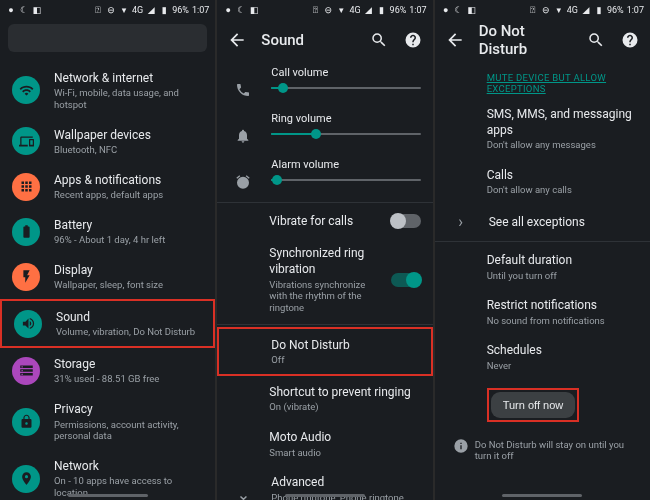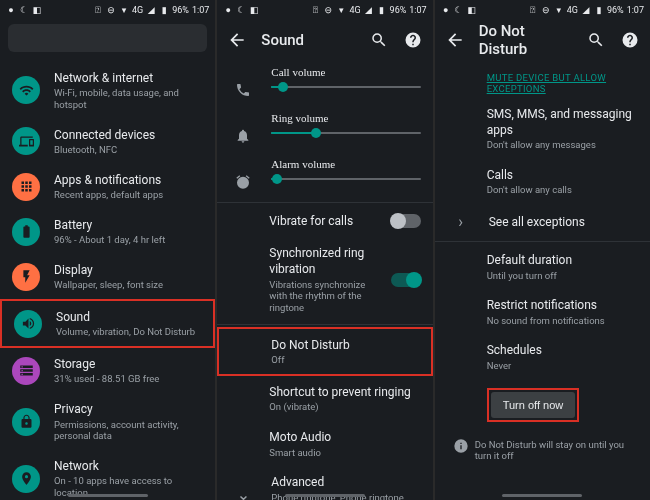--- a/index.html
+++ b/index.html
@@ -17,33 +17,33 @@
   .ico { width: 28px; height: 28px; border-radius: 50%; display: flex; align-items: center; justify-content: center; flex-shrink: 0; }
   .ico svg { width: 15px; height: 15px; }
   .txt { flex: 1; min-width: 0; }
   .pri { font-size: 12px; color: #e8eaed; line-height: 1.35; }
   .sec { font-size: 9.5px; color: #9aa0a6; line-height: 1.25; margin-top: 1px; }
   .hl { border: 2px solid #d93025; }
   .section-label { font-size: 9.5px; color: #009688; padding: 10px 14px 4px 52px; letter-spacing: .3px; text-decoration: underline; }
   .slider-row { padding: 4px 12px 10px; display: flex; align-items: flex-start; gap: 14px; }
   .slider-icn { width: 28px; display:flex; justify-content:center; color:#9aa0a6; padding-top:16px; }
   .slider-body { flex: 1; }
-  .slider-lbl { font-size: 11px; color: #e8eaed; margin-bottom: 8px; font-family: Liberation Serif, serif; }
+  .slider-lbl { font-size: 11px; color: #e8eaed; margin-bottom: 8px; }
   .slider-track { height: 2px; background: #5f6368; position: relative; border-radius: 2px; }
   .slider-fill { position: absolute; left: 0; top: 0; bottom: 0; background: #009688; border-radius: 2px; }
   .slider-thumb { position: absolute; top: 50%; width: 10px; height: 10px; background: #009688; border-radius: 50%; transform: translate(-50%, -50%); }
   .switch { width: 30px; height: 14px; border-radius: 7px; position: relative; flex-shrink:0; }
   .switch.off { background: #5f6368; }
   .switch.off::after { content:""; position:absolute; width:16px; height:16px; background:#bdc1c6; border-radius:50%; top:-1px; left:-1px; }
   .switch.on { background: rgba(0,150,136,.5); }
   .switch.on::after { content:""; position:absolute; width:16px; height:16px; background:#009688; border-radius:50%; top:-1px; right:-1px; }
   .divider { height:1px; background:#2e3237; margin: 2px 0; }
   .indent { padding-left: 52px !important; }
   .chev { width:28px; display:flex; justify-content:center; color:#9aa0a6; }
-  .btn { background:#3c4043; border:none; color:#e8eaed; font-size:11px; padding:7px 12px; border-radius:3px; cursor:pointer; }
+  .btn { background:#3c4043; border:none; color:#e8eaed; font-size:11px; padding:7px 12px; border-radius:9px; cursor:pointer; }
   .hl-btn { border:2px solid #d93025; padding:2px 2px 2px 2px; display:inline-block; }
   .homebar { position:absolute; bottom:3px; left:50%; transform:translateX(-50%); width:80px; height:3px; background:#5f6368; border-radius:2px; }
   .info-row { display:flex; padding:8px 12px; align-items:flex-start;}
   .info-row .iico{ width:28px; display:flex; justify-content:center; color:#9aa0a6;}
 </style>
 </head>
 <body>
 
 <div class="panel">
   <div class="statusbar">
@@ -74,21 +74,21 @@
           <div class="sec">Wi-Fi, mobile, data usage, and hotspot</div>
         </div>
       </div>
       <div class="row">
         <div class="ico" style="background:#009688">
           <svg viewBox="0 0 24 24" fill="#1a1d21">
             <path d="M4 6h18V4H4c-1.1 0-2 .9-2 2v11H0v3h14v-3H4V6zm19 2h-6c-.55 0-1 .45-1 1v10c0 .55.45 1 1 1h6c.55 0 1-.45 1-1V9c0-.55-.45-1-1-1zm-1 9h-4v-7h4v7z"></path>
           </svg>
         </div>
         <div class="txt">
-          <div class="pri">Connected devices</div>
+          <div class="pri">Wallpaper devices</div>
           <div class="sec">Bluetooth, NFC</div>
         </div>
       </div>
       <div class="row">
         <div class="ico" style="background:#ff7043">
           <svg viewBox="0 0 24 24" fill="#1a1d21">
             <path d="M4 8h4V4H4v4zm6 12h4v-4h-4v4zm-6 0h4v-4H4v4zm0-6h4v-4H4v4zm6 0h4v-4h-4v4zm6-10v4h4V4h-4zm-6 4h4V4h-4v4zm6 6h4v-4h-4v4zm0 6h4v-4h-4v4z"></path>
           </svg>
         </div>
         <div class="txt">

